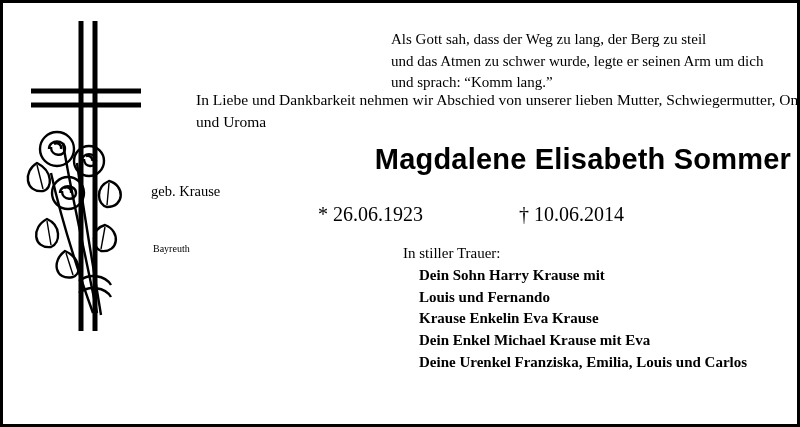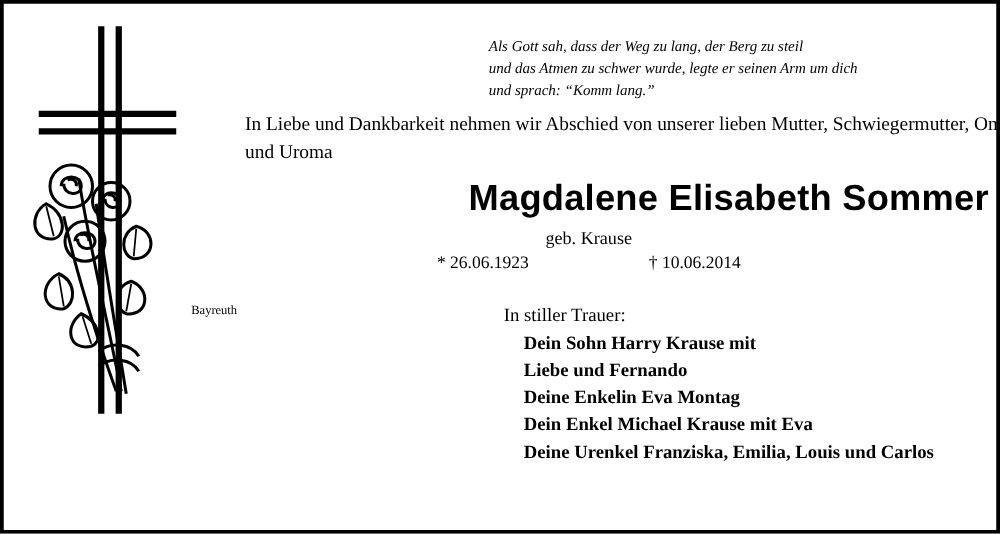--- a/index.html
+++ b/index.html
@@ -39,22 +39,21 @@
     width: 140px;
     height: 340px;
   }
 
   
   .poem {
     position: absolute;
     left: 388px;
     top: 26px;
     width: 400px;
-    font-style: italic;
-    font-size: 12px;
+    font-size: 15px;
     line-height: 1.44;
     text-align: left;
   }
   .poem div { white-space: nowrap; }
 
   
   .intro {
     position: absolute;
     left: 148px;
     top: 86px;
@@ -74,30 +73,29 @@
     font-family: "Liberation Sans", sans-serif;
     font-weight: bold;
     font-size: 29px;
     letter-spacing: 0.2px;
   }
   .maiden {
     position: absolute;
     left: 148px;
     top: 180px;
     width: 640px;
+    font-size: 14.5px;
+  }
+  .dates {
+    position: absolute;
+    left: 148px;
+    top: 200px;
+    width: 640px;
     text-align: center;
-    font-size: 14.5px;
-  }
-  .dates {
-    position: absolute;
-    left: 148px;
-    top: 200px;
-    width: 640px;
-    text-align: center;
-    font-size: 14px;
+    font-size: 20px;
   }
   .dates .birth { margin-right: 96px; }
 
   
   .city {
     position: absolute;
     left: 150px;
     top: 240px;
     font-size: 10px;
   }
@@ -189,21 +187,21 @@
     <div class="maiden">geb. Krause</div>
     <div class="dates">
       <span class="birth">* 26.06.1923</span><span class="death">† 10.06.2014</span>
     </div>
 
     <div class="city">Bayreuth</div>
 
     <div class="mourners">
       <div class="lead">In stiller Trauer:</div>
       <div class="person">Dein Sohn Harry Krause mit</div>
-      <div class="person">Liebe und Fernando</div>
-      <div class="person">Deine Enkelin Eva Montag</div>
+      <div class="person">Louis und Fernando</div>
+      <div class="person">Krause Enkelin Eva Krause</div>
       <div class="person">Dein Enkel Michael Krause mit Eva</div>
       <div class="person">Deine Urenkel Franziska, Emilia, Louis und Carlos</div>
     </div>
 
 
   </div>
 </div>
 
 </body></html>

